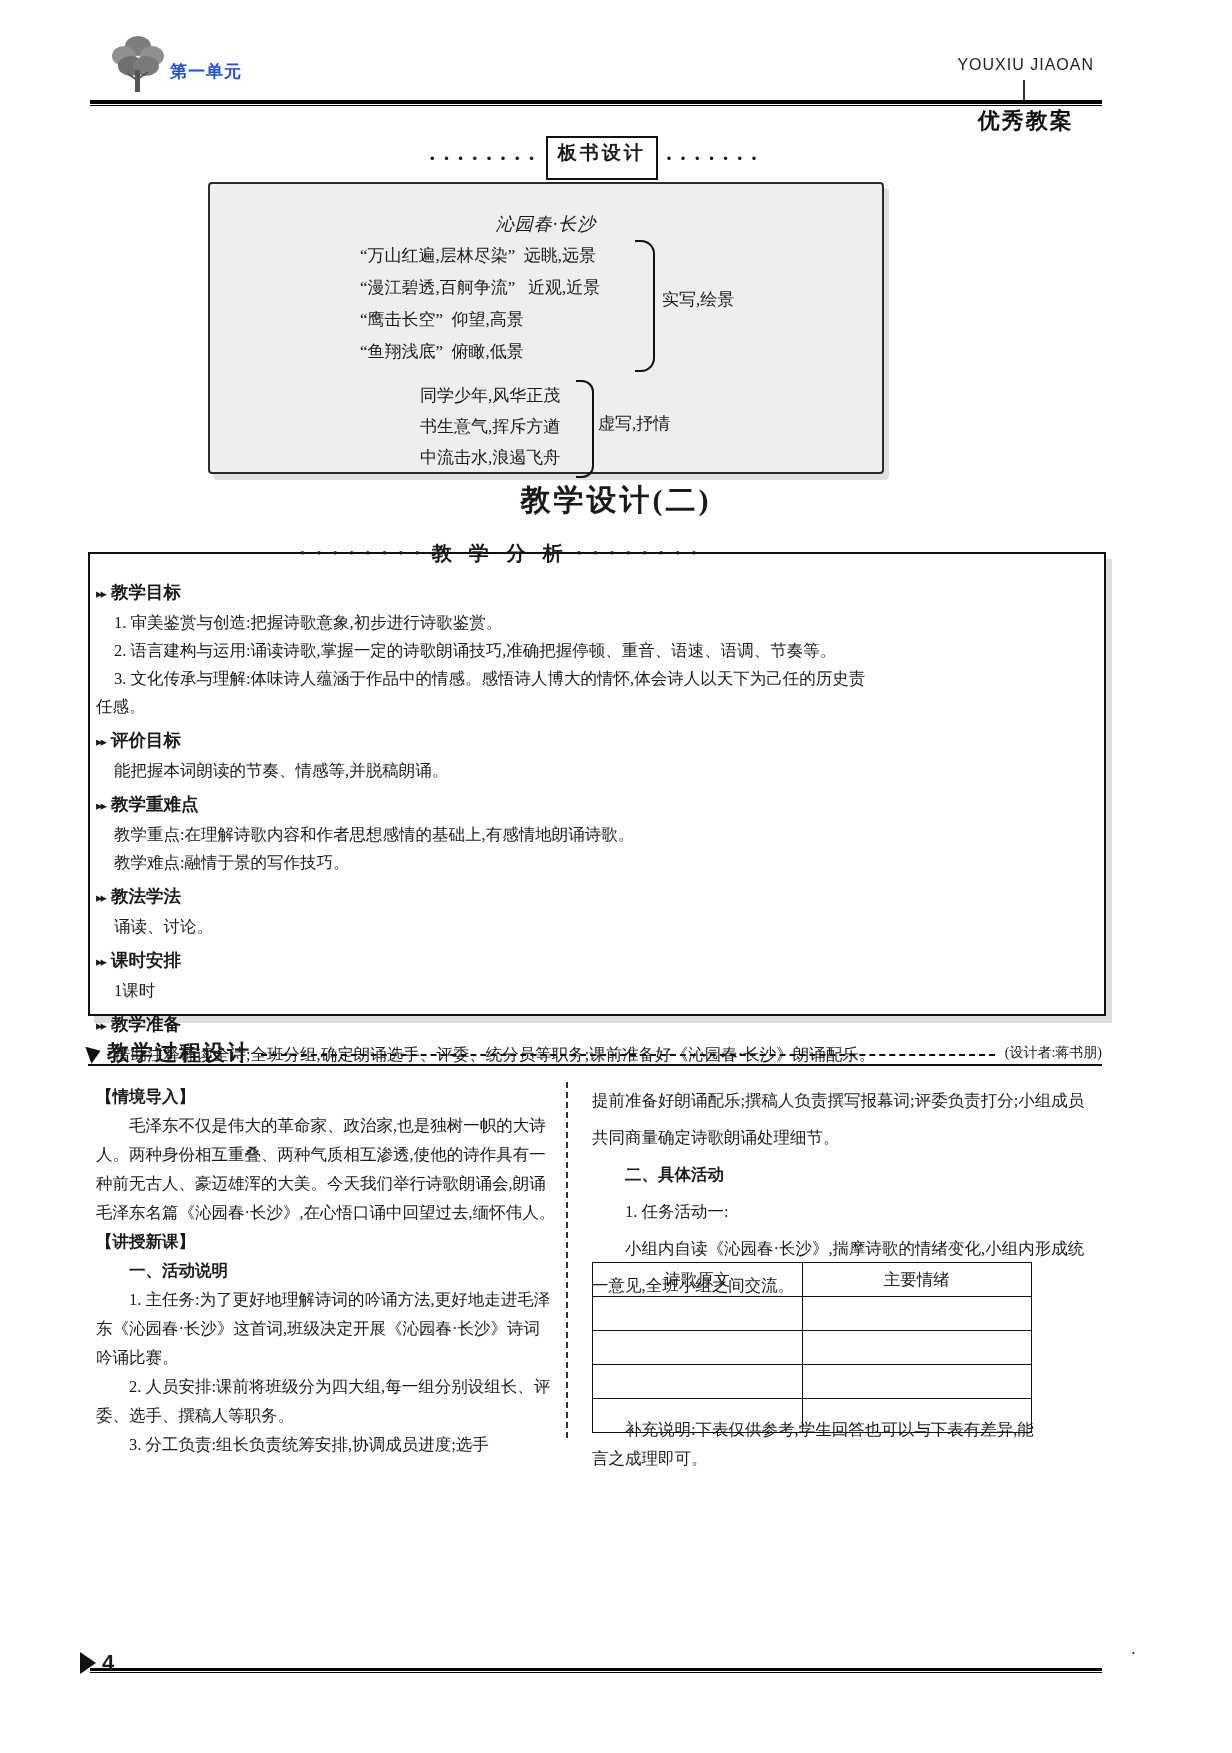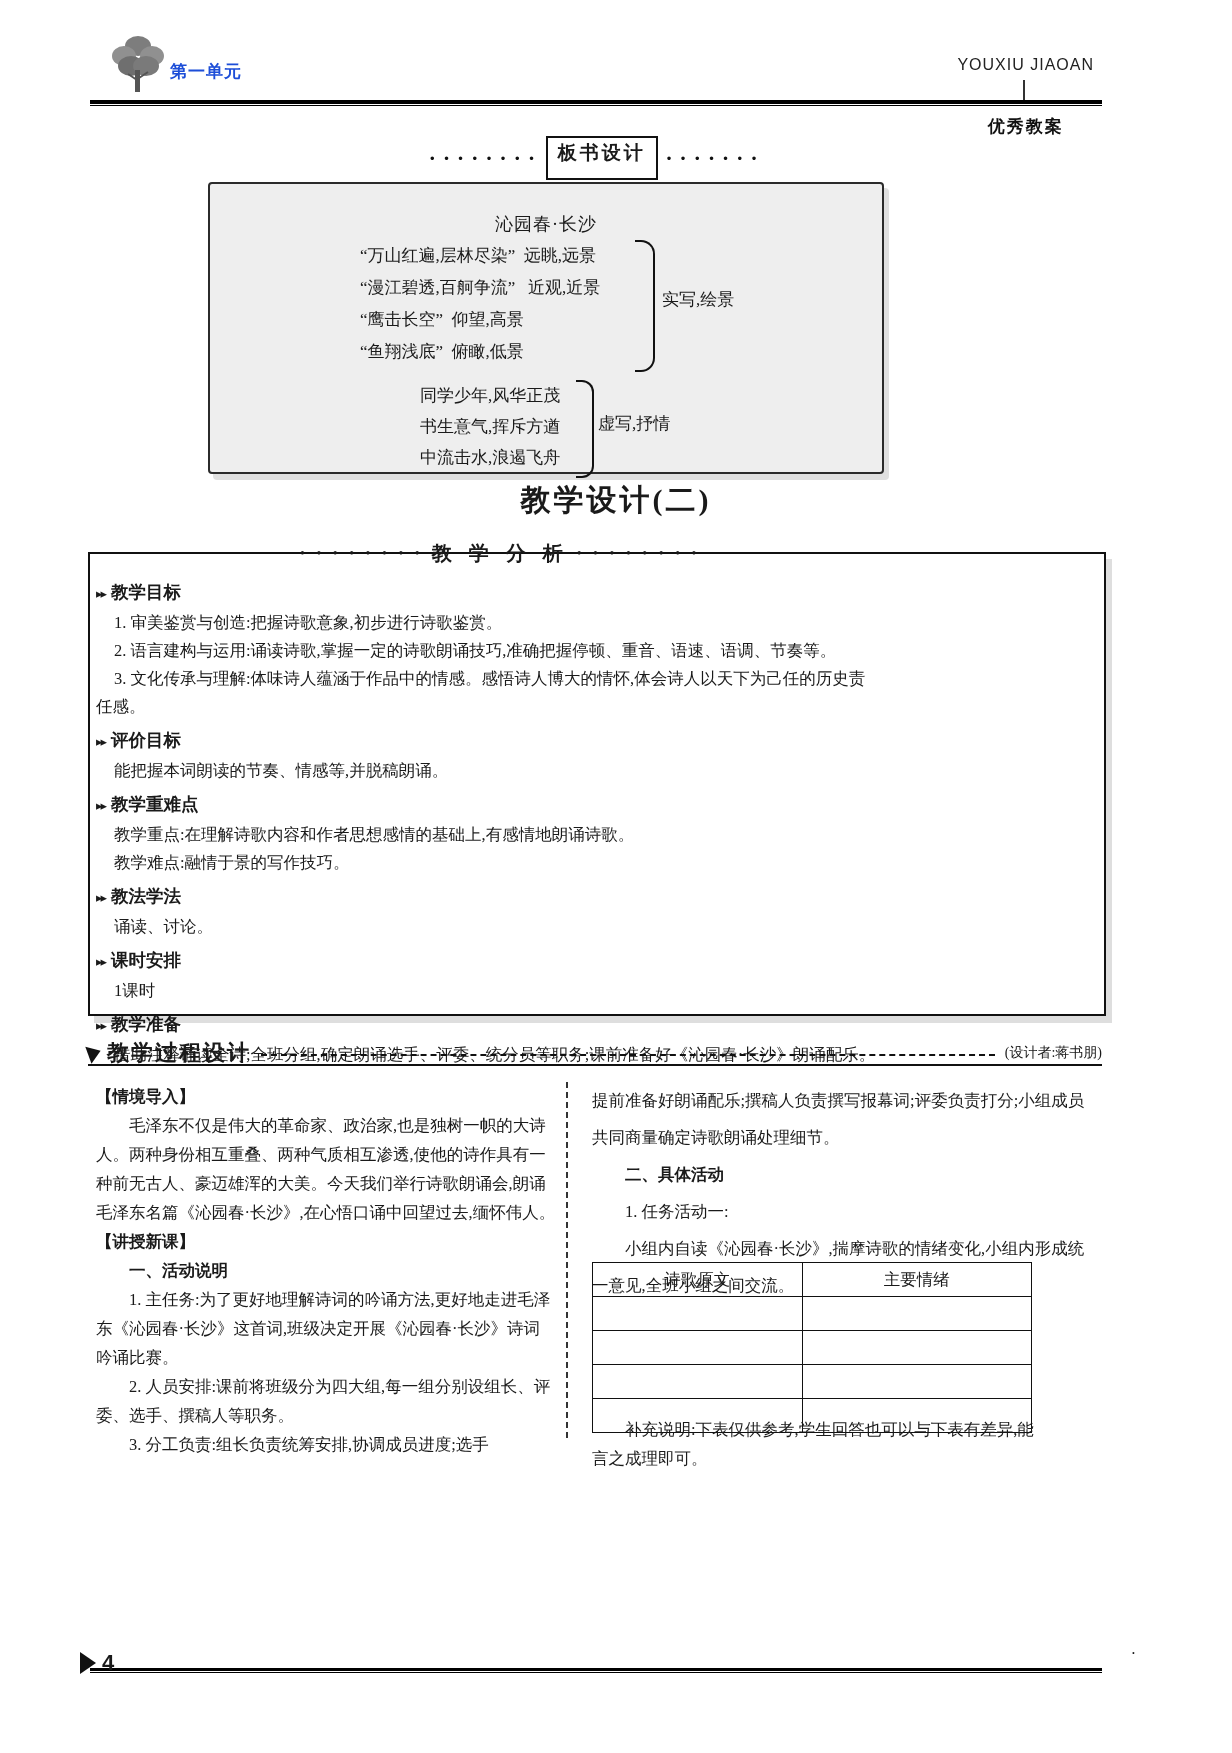--- a/index.html
+++ b/index.html
@@ -56,25 +56,24 @@
     letter-spacing: 1px;
     color: #222;
   }
   .header-bar {
     display: inline-block;
     width: 2px; height: 20px;
     background: #333;
     margin-right: 4px;
   }
   .header-zh {
-    font-size: 17px;
+    font-size: 22px;
     font-weight: bold;
     letter-spacing: 2px;
     color: #111;
-    margin-top: 9px;
   }
   .header-rule {
     position: absolute;
     left: 90px; top: 100px;
     width: 1012px; height: 4px;
     background: #000;
   }
   .header-rule::after{
     content: "";
     position: absolute;
@@ -116,20 +115,21 @@
     border-radius: 4px;
     box-shadow: 5px 6px 0 rgba(0,0,0,0.12);
   }
   .board-title {
     position: absolute;
     left: 0; right: 0;
     top: 28px;
     text-align: center;
     font-size: 18px;
     letter-spacing: 1px;
+    font-style: italic;
   }
   .board-lines {
     position: absolute;
     left: 150px; top: 56px;
     font-size: 17px;
     line-height: 32px;
   }
   .board-lines .ln { white-space: pre; }
   .brace1 {
     position: absolute;

